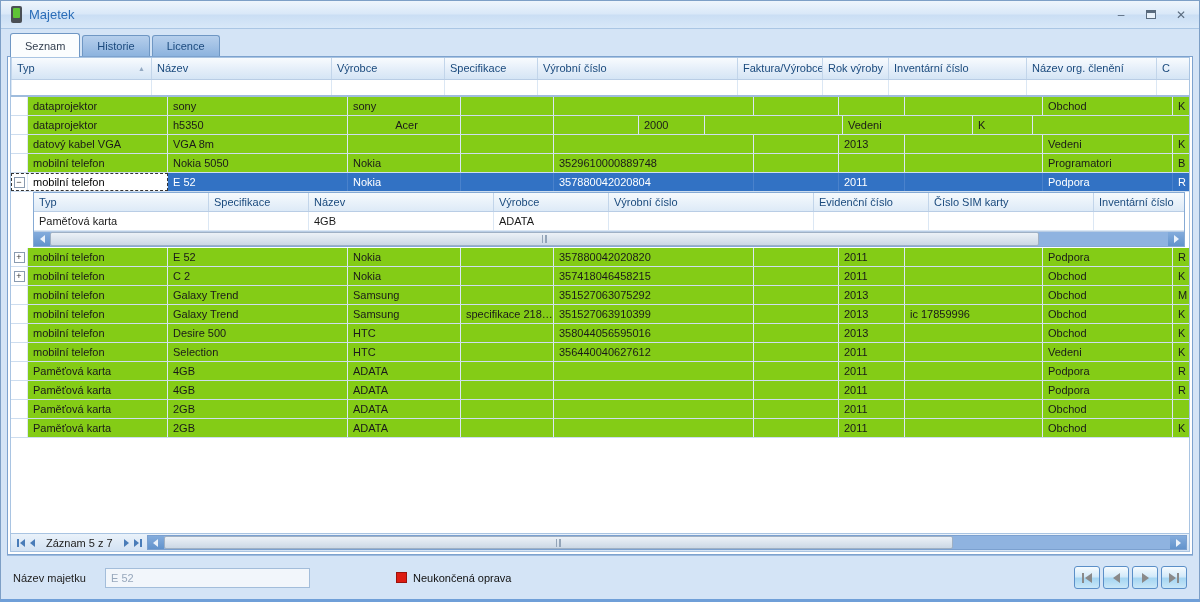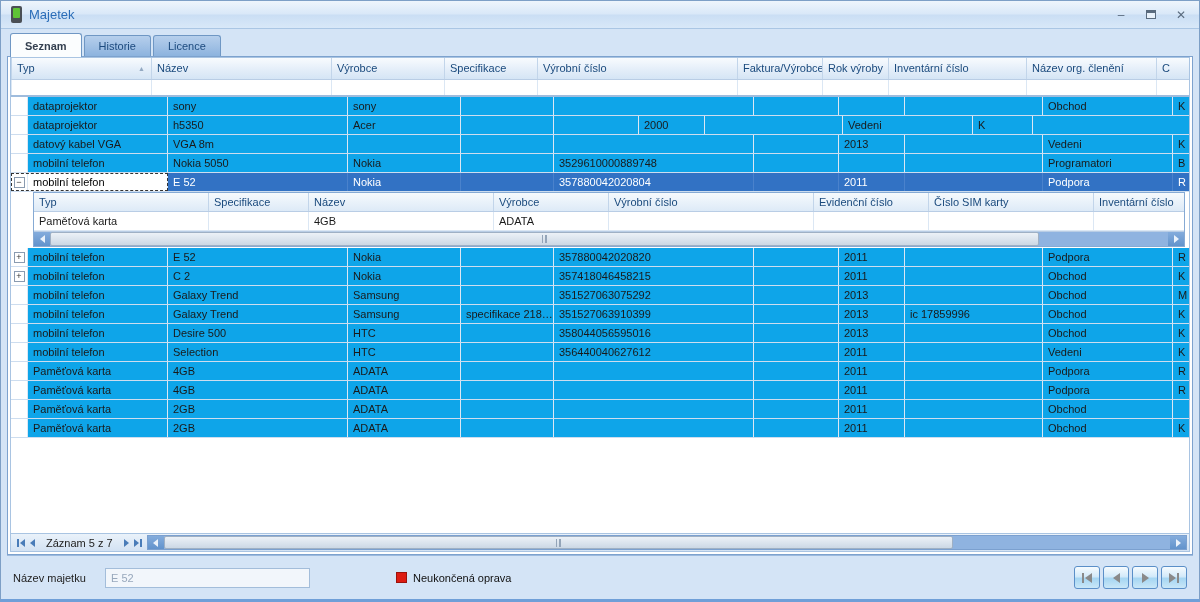--- a/index.html
+++ b/index.html
@@ -23,21 +23,21 @@
   .win-btn { color:#5a6b7e; font-size:12px; width:16px; text-align:center; cursor:default; }
   .max-glyph { display:inline-block; width:10px; height:9px; border:1px solid #5a6b7e;
     border-top:3px solid #5a6b7e; background:#e8f1fa; }
 
   
   .tabstrip { height:27px; display:flex; align-items:flex-end; padding-left:3px; gap:2px;
     position:relative; z-index:2; }
   .tab { height:21px; padding:0 14px; display:flex; align-items:center;
     border:1px solid #6f97c4; border-bottom:none; border-radius:3px 3px 0 0;
     background:linear-gradient(#b6cfec,#8db3de); color:#1c4a7e; cursor:default; }
-  .tab.active { height:24px; background:#fbfdfe; color:#333f4f; margin-bottom:-1px;font-weight:bold; }
+  .tab.active { height:24px; background:#fbfdfe; color:#333f4f; margin-bottom:-1px; }
 
   
   .tabpanel { flex:1; border:1px solid #7da2ce; background:#fff; display:flex;
     flex-direction:column; overflow:hidden; }
   .groupbar { height:23px; margin:2px; display:flex; align-items:center; padding-left:7px;
     color:#fff; background:linear-gradient(110deg,#7e95b6 0%,#57759f 40%,#3e5a84 100%); }
 
   .gridwrap { flex:1; display:flex; flex-direction:column; overflow:hidden;
     margin:0 2px 2px 2px; border:1px solid #a9c4e2; }
   .grid-scroller { flex:1; overflow:hidden; display:flex; flex-direction:column; background:#fff; }
@@ -47,21 +47,21 @@
     background:linear-gradient(#f8fbfe,#e4eef9 55%,#d5e5f5); border-bottom:1px solid #b9cde5; }
   .h-ind { width:17px; border-right:1px solid #c2d5ea; }
   .h-cell { border-right:1px solid #c2d5ea; color:#1a4a7d; padding:4px 0 0 5px;
     white-space:nowrap; overflow:hidden; position:relative; }
   .sort-arrow { position:absolute; right:6px; top:7px; font-size:7px; color:#93a9c2; }
 
   .filter-row { height:17px; background:#fff; border-bottom:2px solid #9fbcdd; }
   .f-ind { width:17px; border-right:1px solid #dbe7f4; }
   .f-cell { border-right:1px solid #dbe7f4; }
 
-  .grid-row { height:19px; line-height:18px; border-bottom:1px solid #cdddef; background:#0ea5e9; }
+  .grid-row { height:19px; line-height:18px; border-bottom:1px solid #cdddef; background:#84cc16; }
   .cell { border-right:1px solid #dbe7f4; padding-left:5px; white-space:nowrap;
     overflow:hidden; text-overflow:ellipsis; }
   .focus-wrap { display:flex; flex:0 0 auto; }
   .ind-cell { width:17px; border-right:1px solid #dbe7f4; display:flex;
     align-items:center; justify-content:center; background:#fff; }
   .expand-box { width:11px; height:11px; border:1px solid #8a9bb0; background:#fff;
     color:#333; font-size:9px; line-height:9px; text-align:center; cursor:default; }
   .grid-row.selected { background:#3272c4; color:#fff; }
   .grid-row.selected .cell { border-right-color:#4a82cc; }
   .grid-row.selected .focus-wrap { outline:1px dashed #333; outline-offset:-1px; }
@@ -193,21 +193,21 @@
               <div class="cell" style="width: 138px; flex: 0 0 138px;"></div>
               <div class="cell" style="width: 130px; flex: 0 0 130px;">Obchod</div>
               <div class="cell" style="width: 60px; flex: 0 0 60px;">K</div>
             </div>
             <div class="grid-row">
               <div class="focus-wrap">
                 <div class="ind-cell"></div>
                 <div class="cell" style="width: 140px; flex: 0 0 140px;">dataprojektor</div>
               </div>
               <div class="cell" style="width: 180px; flex: 0 0 180px;">h5350</div>
-              <div class="cell" style="width: 113px; flex: 0 0 113px;">Acer</div>
+              <div class="cell" style="width: 113px; flex: 0 0 113px; text-align: center;">Acer</div>
               <div class="cell" style="width: 93px; flex: 0 0 93px;"></div>
               <div class="cell" style="width: 85px; flex: 0 0 85px;"></div>
               <div class="cell" style="width: 66px; flex: 0 0 66px;">2000</div>
               <div class="cell" style="width: 138px; flex: 0 0 138px;"></div>
               <div class="cell" style="width: 130px; flex: 0 0 130px;">Vedeni</div>
               <div class="cell" style="width: 60px; flex: 0 0 60px;">K</div>
             </div>
             <div class="grid-row">
               <div class="focus-wrap">
                 <div class="ind-cell"></div>

